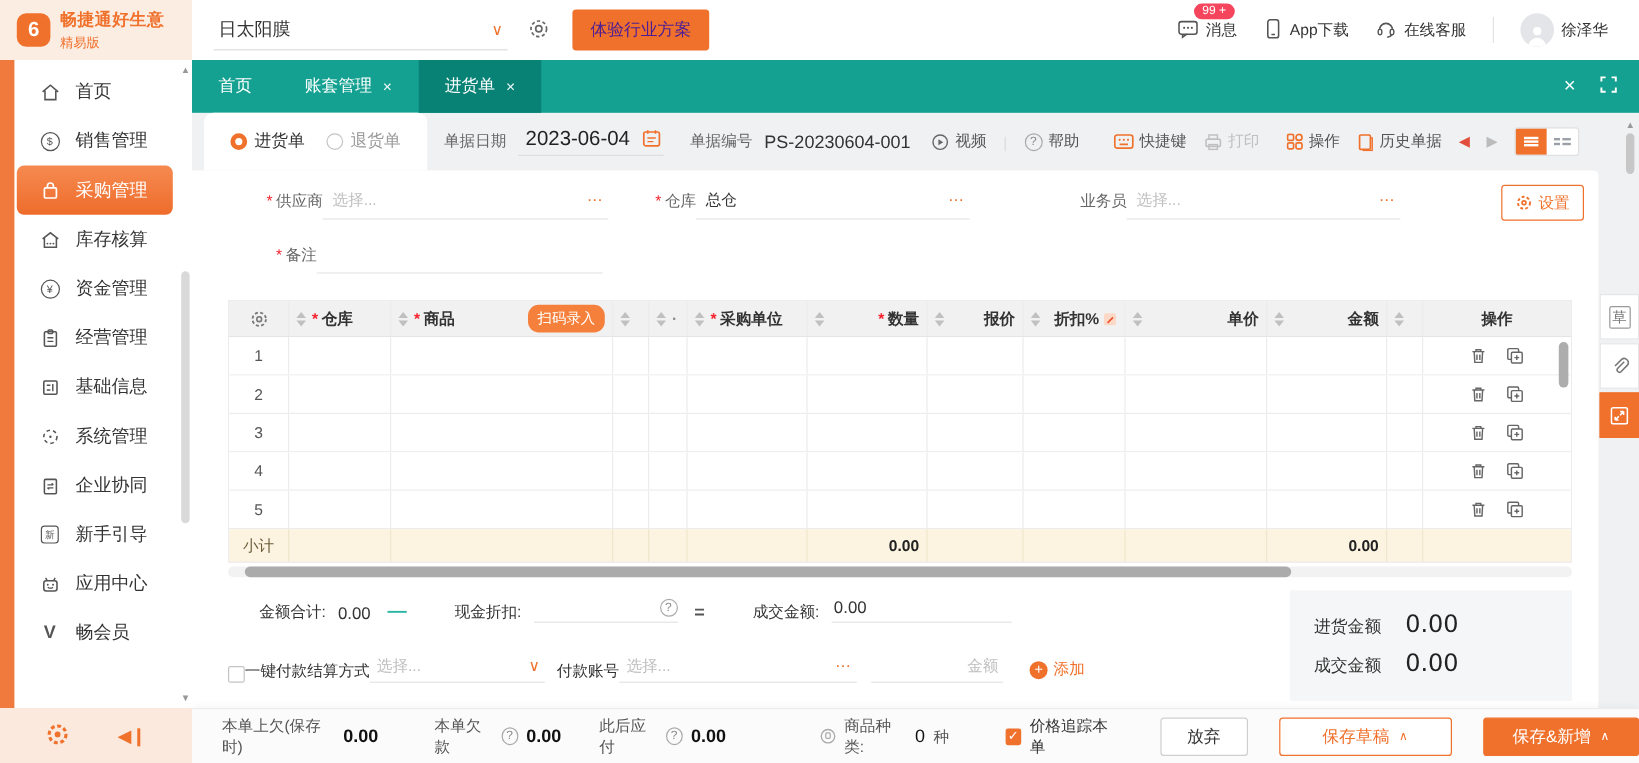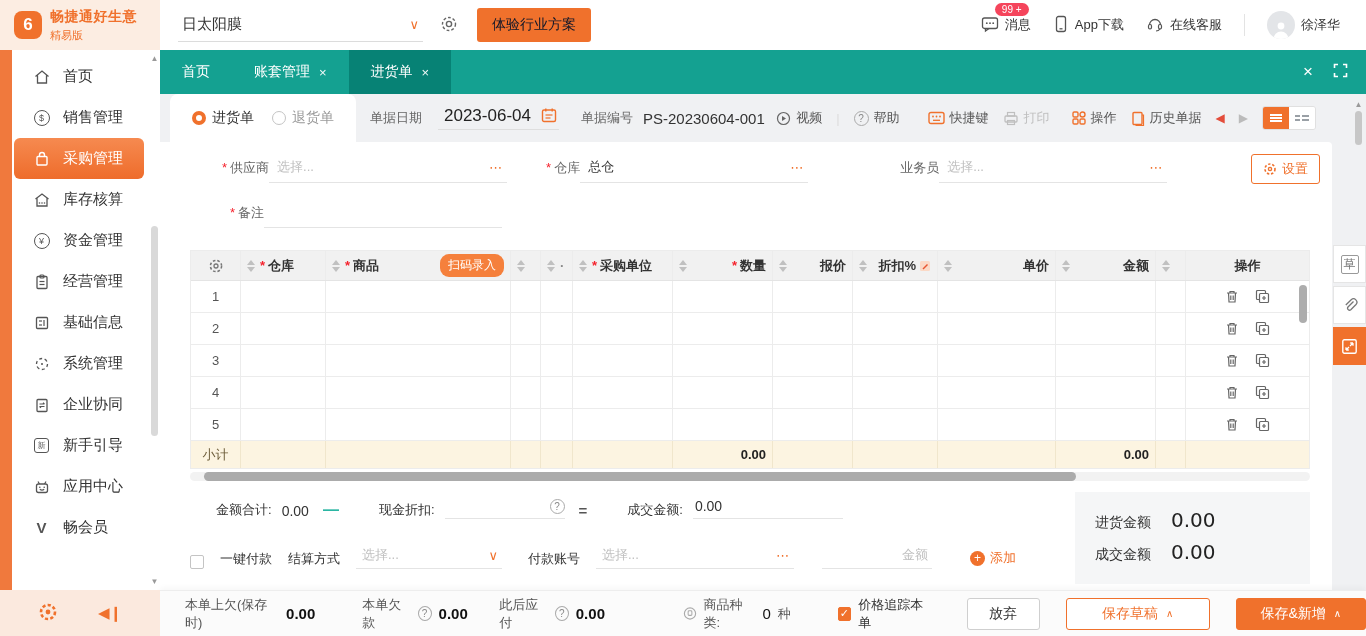--- a/index.html
+++ b/index.html
@@ -11,21 +11,21 @@
   .header { position:absolute; top:0; left:0; width:1366px; height:50px; background:#fff; display:flex; align-items:center; z-index:30; }
   .brand { width:160px; height:50px; background:#FCEDE2; display:flex; align-items:center; padding-left:14px; gap:8px; }
   .logo-mark { width:28px; height:28px; border-radius:8px; background:#F0712C; color:#fff; font-weight:bold; font-size:17px; display:flex; align-items:center; justify-content:center; }
   .brand-col { display:flex; flex-direction:column; }
   .brand-name { color:#F0712C; font-weight:bold; font-size:14px; letter-spacing:.5px; }
   .brand-edition { color:#F0712C; font-size:11px; margin-top:2px; }
   .company { margin-left:18px; width:245px; border-bottom:1px solid #DCDCDC; height:34px; display:flex; align-items:center; justify-content:space-between; padding:0 4px; }
   .company-name { font-size:15px; color:#333; }
   .chev { color:#F0712C; font-size:13px; }
   .hgear { margin-left:16px; }
-  .cta-btn { margin-left:18px; background:#F0712C; color:#0f172a; font-size:14px; padding:8px 15px; border-radius:3px; border:none; cursor:pointer; }
+  .cta-btn { margin-left:18px; background:#F0712C; color:#4c1d95; font-size:14px; padding:8px 15px; border-radius:3px; border:none; cursor:pointer; }
   .header-right { margin-left:auto; display:flex; align-items:center; gap:22px; padding-right:26px; }
   .hitem { display:flex; align-items:center; gap:6px; color:#333; font-size:13px; position:relative; cursor:pointer; }
   .badge { position:absolute; top:-12px; left:14px; background:#F5455C; color:#fff; font-size:10px; padding:1px 7px; border-radius:9px; white-space:nowrap; }
   .vdiv { width:1px; height:22px; background:#E3E3E3; }
   .avatar { width:28px; height:28px; border-radius:50%; background:#E3E5E8; display:flex; align-items:flex-end; justify-content:center; overflow:hidden; }
 
   
   .sidebar { position:absolute; top:50px; left:0; width:160px; height:540px; background:#fff; z-index:20; }
   .side-strip { position:absolute; left:0; top:0; width:12px; height:540px; background:#F0793D; }
   .menu { position:absolute; left:12px; top:6px; width:136px; }
@@ -52,21 +52,21 @@
 
   
   .toolbar { position:absolute; top:44px; left:0; width:1206px; height:48px; display:flex; align-items:center; }
   .radio-box { margin-left:10px; height:48px; background:#fff; border-radius:8px 8px 0 0; display:flex; align-items:center; gap:18px; padding:0 22px; }
   .radio { display:flex; align-items:center; gap:6px; cursor:pointer; }
   .rdot { width:14px; height:14px; border-radius:50%; border:4px solid #F0712C; background:#fff; }
   .rdot.off { border:1px solid #C4C4C4; }
   .radio .lbl-on { color:#333; font-size:14px; }
   .radio .lbl-off { color:#999; font-size:14px; }
   .fld-lbl { color:#666; font-size:13px; }
-  .date-wrap { display:flex; align-items:center; border-bottom:1px solid #DEDEDE; padding:0 2px 3px 6px; gap:10px; margin-left:16px; }
+  .date-wrap { display:flex; align-items:center; border-bottom:1px solid #DEDEDE; padding:0 2px 3px 6px; gap:10px; margin-left:10px; }
   .date-val { font-size:17px; color:#222; }
   .doc-no { margin-left:22px; display:flex; align-items:center; gap:10px; }
   .doc-no-val { font-size:15px; color:#333; }
   .tb-right { margin-left:auto; display:flex; align-items:center; gap:14px; padding-right:50px; color:#555; }
   .tbtn { display:flex; align-items:center; gap:5px; cursor:pointer; font-size:13px; color:#555; }
   .tbtn.disabled { color:#BFBFBF; cursor:default; }
   .pipe { color:#DDD; }
   .arrow-prev { color:#E34D3B; font-size:12px; cursor:pointer; }
   .arrow-next { color:#BBB; font-size:12px; cursor:pointer; }
   .vtoggle { display:flex; border:1px solid #E0E0E0; border-radius:3px; overflow:hidden; }
@@ -117,21 +117,21 @@
 
   
   .sum-row { position:absolute; left:30px; top:356px; display:flex; align-items:flex-end; gap:10px; }
   .sum-lbl { color:#333; font-size:13px;margin-left:26px; }
   .sum-val { color:#333; font-size:14px; }
   .minus { color:#2BB6A3; font-weight:bold; font-size:16px; margin:0 4px; }
   .equals { color:#555; font-weight:bold; font-size:15px; margin:0 4px; }
   .sum-input { width:120px; border-bottom:1px solid #E4E4E4; display:flex; justify-content:flex-end; padding-bottom:4px; }
   .qmark { width:15px; height:15px; border:1px solid #AAA; border-radius:50%; color:#888; font-size:10px; display:inline-flex; align-items:center; justify-content:center; }
   .deal-underline { width:150px; border-bottom:1px solid #E4E4E4; padding:0 4px 4px 2px; color:#333; font-size:14px; }
-  .pay-row { position:absolute; left:30px; top:404px; display:flex; align-items:flex-end; gap:16px; }
+  .pay-row { position:absolute; left:30px; top:404px; display:flex; align-items:flex-end; gap:0; }
   .cb { width:14px; height:14px; border:1px solid #C4C4C4; border-radius:2px; background:#fff; }
   .cb.on { background:#F0712C; border-color:#F0712C; color:#fff; font-size:11px; display:flex; align-items:center; justify-content:center; }
   .pay-lbl { color:#333; font-size:13px; padding-bottom:1px; }
   .sel { border-bottom:1px solid #E4E4E4; display:flex; align-items:center; justify-content:space-between; padding:0 4px 4px 6px; }
   .amt-input { width:110px; border-bottom:1px solid #E4E4E4; display:flex; justify-content:flex-end; padding:0 4px 4px; }
   .add-link { display:flex; align-items:center; gap:5px; color:#F0712C; font-size:13px; cursor:pointer; margin-left:22px; padding-bottom:2px; }
   .plus-circ { width:15px; height:15px; border-radius:50%; background:#F0712C; color:#fff; font-size:12px; display:flex; align-items:center; justify-content:center; }
 
   
   .totals { position:absolute; right:22px; top:350px; width:235px; height:92px; background:#F5F6F7; padding:16px 20px 0; }

